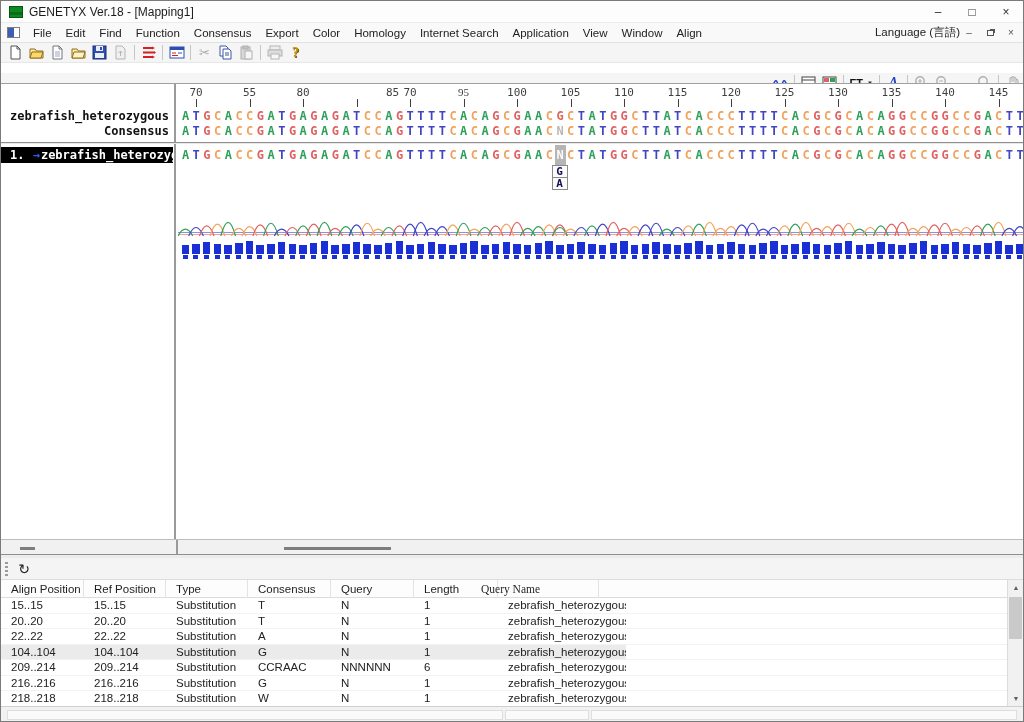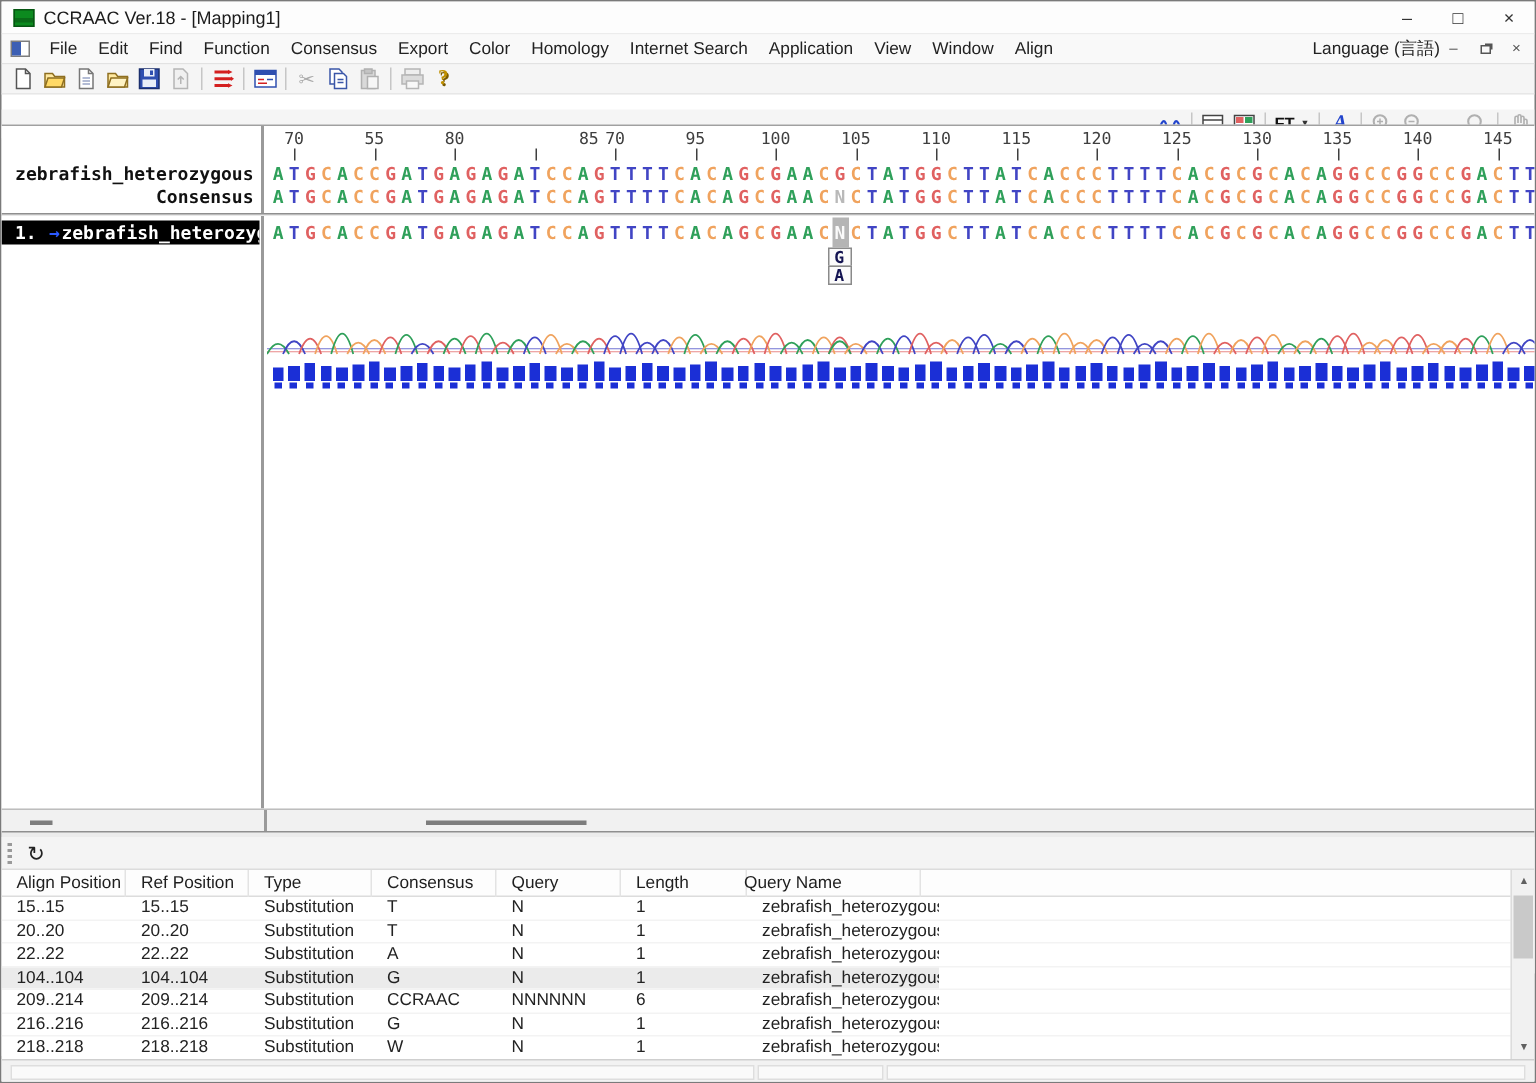--- a/index.html
+++ b/index.html
@@ -95,21 +95,21 @@
 
   svg { display:block; }
 </style>
 </head>
 <body>
 
 <div class="window">
 
   <div class="titlebar">
     <div class="app-icon"></div>
-    <span class="title-text">CCRAAC Ver.18 - [Mapping1]</span>
+    <span class="title-text">GENETYX Ver.18 - [Mapping1]</span>
     <div class="win-controls">
       <div class="win-btn">–</div>
       <div class="win-btn">□</div>
       <div class="win-btn">×</div>
     </div>
   </div>
 
   <div class="menubar">
     <div class="mdi-doc-icon"></div>
     <nav id="menu-items" style="display:flex;">
@@ -303,21 +303,21 @@
           <span class="ruler-label" style="left: 18.05px;">70</span>
           <div class="ruler-tick" style="left: 18.05px;"></div>
           <span class="ruler-label" style="left: 71.55px;">55</span>
           <div class="ruler-tick" style="left: 71.55px;"></div>
           <span class="ruler-label" style="left: 125.05px;">80</span>
           <div class="ruler-tick" style="left: 125.05px;"></div>
           <span class="ruler-label" style="left: 178.55px; margin-left: 36px;">85</span>
           <div class="ruler-tick" style="left: 178.55px;"></div>
           <span class="ruler-label" style="left: 232.05px;">70</span>
           <div class="ruler-tick" style="left: 232.05px;"></div>
-          <span class="ruler-label" style="left: 285.55px;">95</span>
+          <span class="ruler-label" style="left: 285.55px; font-family: Liberation Serif, serif;">95</span>
           <div class="ruler-tick" style="left: 285.55px;"></div>
           <span class="ruler-label" style="left: 339.05px;">100</span>
           <div class="ruler-tick" style="left: 339.05px;"></div>
           <span class="ruler-label" style="left: 392.55px;">105</span>
           <div class="ruler-tick" style="left: 392.55px;"></div>
           <span class="ruler-label" style="left: 446.05px;">110</span>
           <div class="ruler-tick" style="left: 446.05px;"></div>
           <span class="ruler-label" style="left: 499.55px;">115</span>
           <div class="ruler-tick" style="left: 499.55px;"></div>
           <span class="ruler-label" style="left: 553.05px;">120</span>
@@ -846,21 +846,21 @@
       <div class="refresh-btn">↻</div>
     </div>
 
     <div class="thead" id="thead">
         <div class="th" style="left: 0px; width: 83px;">Align Position</div>
         <div class="th" style="left: 83px; width: 82px;">Ref Position</div>
         <div class="th" style="left: 165px; width: 82px;">Type</div>
         <div class="th" style="left: 247px; width: 83px;">Consensus</div>
         <div class="th" style="left: 330px; width: 83px;">Query</div>
         <div class="th" style="left: 413px; width: 84px;">Length</div>
-        <div class="th" style="left: 485px; width: 128px;">Query Name</div>
+        <div class="th" style="left: 470px; width: 128px; font-family: Liberation Serif, serif;">Query Name</div>
       </div>
     <div class="tbody" id="tbody">
         <div class="trow">
           <div class="td" style="left: 0px; width: 83px;">15..15</div>
           <div class="td" style="left: 83px; width: 82px;">15..15</div>
           <div class="td" style="left: 165px; width: 82px;">Substitution</div>
           <div class="td" style="left: 247px; width: 83px;">T</div>
           <div class="td" style="left: 330px; width: 83px;">N</div>
           <div class="td" style="left: 413px; width: 84px;">1</div>
           <div class="td" style="left: 497px; width: 128px;">zebrafish_heterozygous</div>

